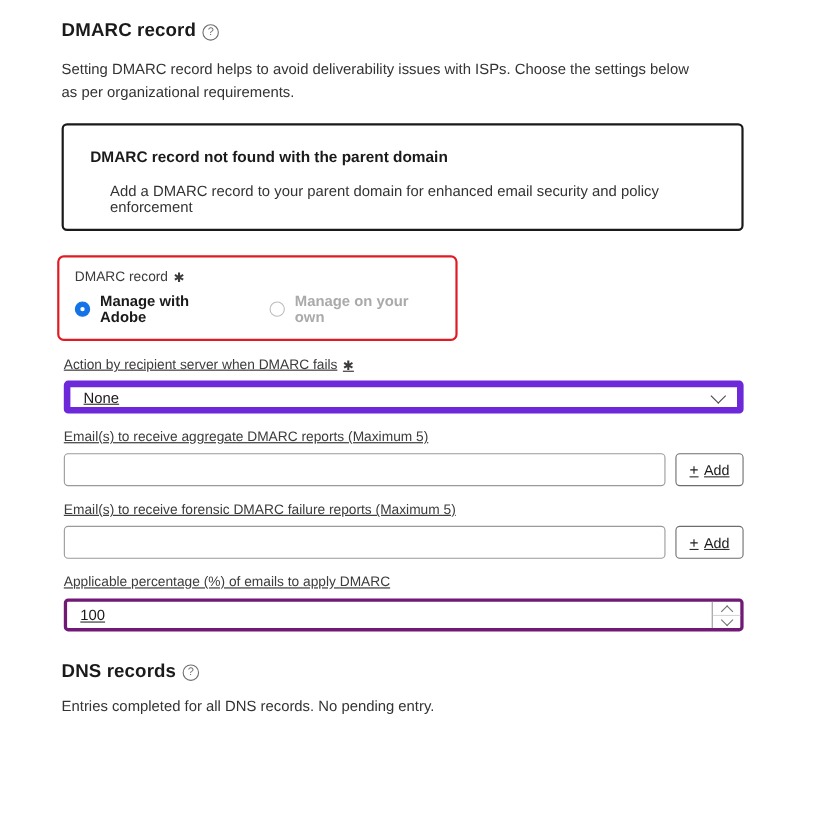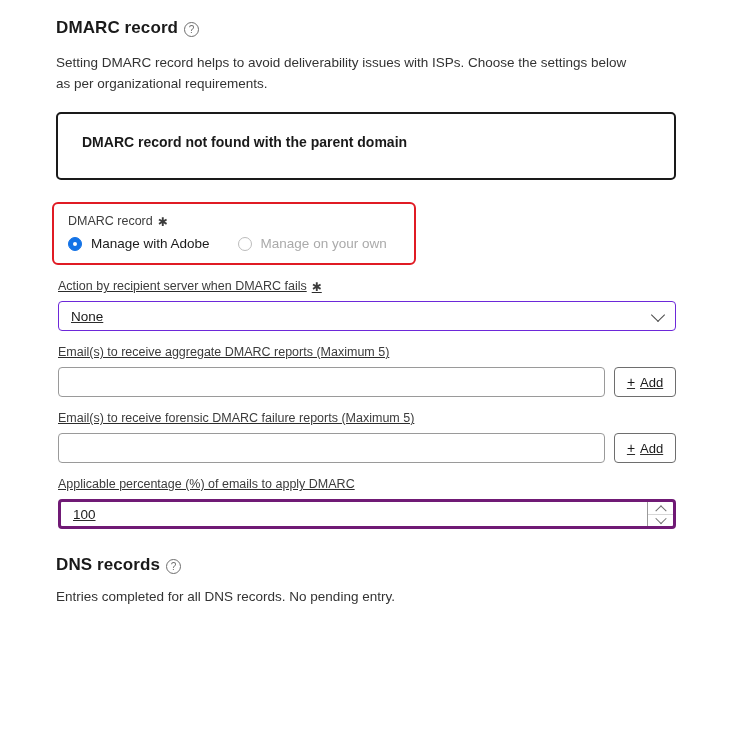--- a/index.html
+++ b/index.html
@@ -95,20 +95,21 @@
     font-size: 12px;
     line-height: 1;
     position: relative;
     top: 1px;
   }
   .radio-row {
     display: flex;
     align-items: flex-end;
     gap: 28px;
     padding-left: 2px;
+    font-weight: bold;
   }
   .radio-opt {
     display: flex;
     align-items: center;
     gap: 9px;
     font-size: 13.5px;
     color: #1a1a1a;
   }
   .radio-opt.disabled {
     color: #aaaaaa;
@@ -130,21 +131,21 @@
     width: 4px; height: 4px;
     border-radius: 50%;
     background: #ffffff;
   }
   .radio-mark.off { border-color: #bcbcbc; }
   .field-block { margin-bottom: 14px; padding-left: 2px; text-decoration: underline; }
   .select-ctl {
     position: relative;
     width: 618px;
     height: 30px;
-    border: 1px solid #6d28d9;
+    border: 6px solid #6d28d9;
     border-radius: 4px;
     background: #ffffff;
     display: flex;
     align-items: center;
     padding: 0 12px;
     font-size: 13.5px;
     color: #1a1a1a;
     box-sizing: border-box;
   }
   .chevron {
@@ -247,20 +248,21 @@
 
   <h2 class="section-title">
     <span>DMARC record</span>
     <span class="help-icon">?</span>
   </h2>
 
   <p class="desc">Setting DMARC record helps to avoid deliverability issues with ISPs. Choose the settings below as per organizational requirements.</p>
 
   <div class="alert-box">
     <p class="alert-title">DMARC record not found with the parent domain</p>
+    <p class="alert-text">Add a DMARC record to your parent domain for enhanced email security and policy enforcement</p>
   </div>
 
   <div class="highlight-wrap">
     <div class="field-label" style="padding-left:14px;">
       <span>DMARC record</span>
       <span class="req-star">✱</span>
     </div>
     <div class="radio-row" style="padding-left:14px;">
       <div class="radio-opt">
         <span class="radio-mark selected"></span>

